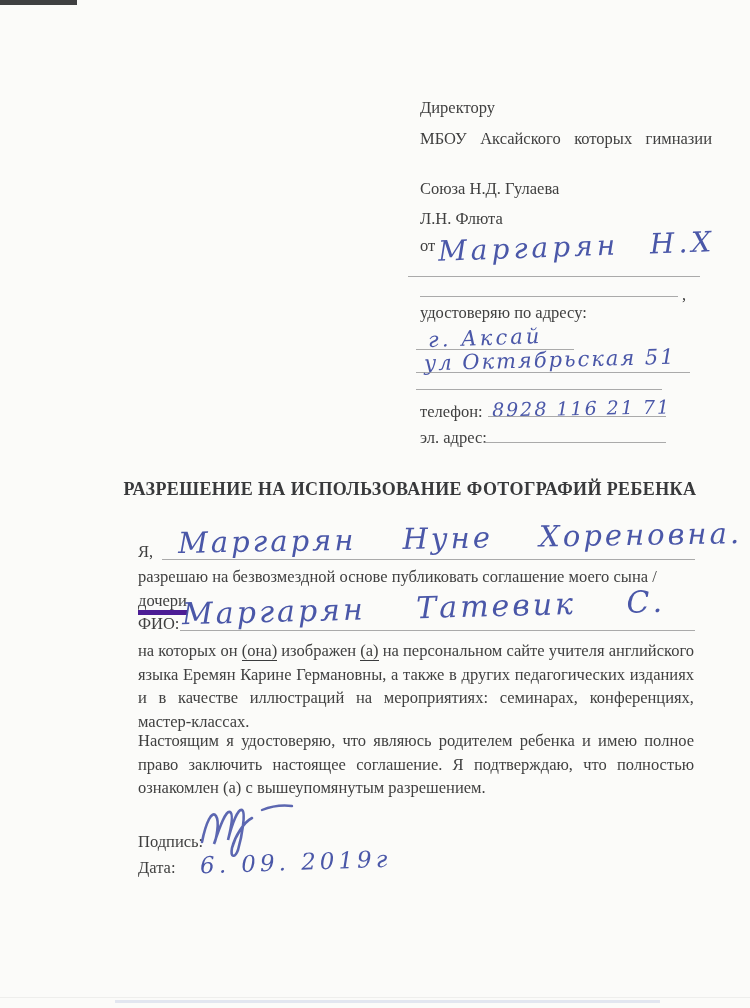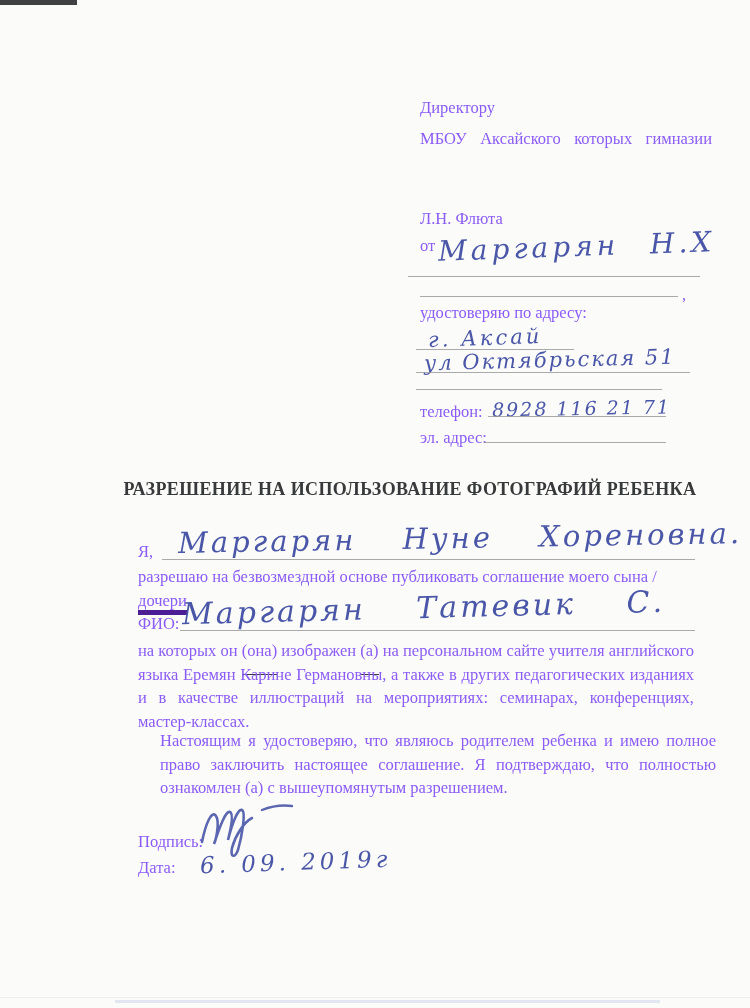--- a/index.html
+++ b/index.html
@@ -19,53 +19,54 @@
   }
   .scan-line-bottom-gray{
     position:absolute;left:0;top:997px;width:750px;height:1px;
     background:#eeeeec;
   }
   .scan-line-bottom-blue{
     position:absolute;left:115px;top:1000px;width:545px;height:3px;
     background:#e2e6f0;
   }
   
-  .printed{position:absolute;font-size:16.5px;line-height:24px;color:#8b5cf6;}
+  .printed{position:absolute;font-size:16.5px;line-height:24px;color:#404040;}
   .justify{text-align:justify;}
   .justify-line{text-align:justify;text-align-last:justify;}
   
   .rule{position:absolute;height:1px;background:#8f8f8f;opacity:.75;}
   
   .pen{
     position:absolute;
     font-family:"DejaVu Serif", serif;
     font-style:italic;
     color:#4a57a8;
     white-space:nowrap;
   }
   .title{
     position:absolute;left:120px;top:479px;width:580px;
     text-align:center;font-weight:bold;font-size:18px;
     letter-spacing:.4px;color:#38393b;
   }
-  .u{border-bottom:1px solid #3b3c3e;padding-bottom:14px;}
+  .u{border-bottom:1px solid #3b3c3e;padding-bottom:0;}
   .daughter{border-bottom:5px solid #4c1d95;}
   .sig-svg{position:absolute;left:192px;top:796px;}
 </style>
 </head>
 <body>
 
 <div id="page">
 
   <div class="scan-bar-top"></div>
   <div class="scan-line-bottom-gray"></div>
   <div class="scan-line-bottom-blue"></div>
 
   <div class="printed" style="left:420px;top:96px;">Директору</div>
   <div class="printed justify-line" style="left:420px;top:127px;width:292px;">МБОУ Аксайского которых гимназии</div>
+  <div class="printed" style="left:420px;top:177px;">Союза Н.Д. Гулаева</div>
   <div class="printed" style="left:420px;top:207px;">Л.Н. Флюта</div>
 
   <div class="printed" style="left:420px;top:234px;">от</div>
   <div class="pen" style="left:438px;top:230px;font-size:28px;letter-spacing:4px;word-spacing:18px;transform:rotate(-2deg);">Маргарян Н.Х</div>
   <div class="rule" style="left:408px;top:276px;width:292px;"></div>
   <div class="rule" style="left:420px;top:296px;width:258px;"></div>
   <div class="printed" style="left:682px;top:283px;">,</div>
 
   <div class="printed" style="left:420px;top:301px;">удостоверяю по адресу:</div>
   <div class="pen" style="left:428px;top:326px;font-size:21px;letter-spacing:3px;transform:rotate(-2deg);">г. Аксай</div>
@@ -89,21 +90,21 @@
 
   <div class="printed" style="left:138px;top:565px;width:556px;">разрешаю на безвозмездной основе публиковать соглашение моего сына /</div>
   <div class="printed" style="left:138px;top:589px;"><span class="daughter">дочери</span></div>
 
   <div class="printed" style="left:138px;top:612px;">ФИО:</div>
   <div class="pen" style="left:182px;top:590px;font-size:30px;letter-spacing:3px;word-spacing:38px;transform:rotate(-1.5deg);">Маргарян Татевик С.</div>
   <div class="rule" style="left:180px;top:630px;width:515px;"></div>
 
   <div class="printed justify" style="left:138px;top:639px;width:556px;line-height:23.5px;"><span>на которых он </span><span class="u">(она)</span><span> изображен </span><span class="u">(а)</span><span> на персональном сайте учителя английского языка Еремян Карине Германовны, а также в других педагогических изданиях и в качестве иллюстраций на мероприятиях: семинарах, конференциях, мастер-классах.</span></div>
 
-  <div class="printed justify" style="left:138px;top:729px;width:556px;line-height:23.5px;margin-left:22px;">Настоящим я удостоверяю, что являюсь родителем ребенка и имею полное право заключить настоящее соглашение. Я подтверждаю, что полностью ознакомлен (а) с вышеупомянутым разрешением.</div>
+  <div class="printed justify" style="left:138px;top:729px;width:556px;line-height:23.5px;">Настоящим я удостоверяю, что являюсь родителем ребенка и имею полное право заключить настоящее соглашение. Я подтверждаю, что полностью ознакомлен (а) с вышеупомянутым разрешением.</div>
 
   <div class="printed" style="left:138px;top:830px;">Подпись:</div>
   <svg class="sig-svg" width="130" height="66" viewBox="0 0 130 66">
     <path d="M10 46 C14 26, 20 14, 24 20 C28 26, 24 44, 22 48 C28 30, 34 14, 38 16 C42 18, 38 36, 36 44 C40 28, 46 12, 50 14 C54 16, 50 40, 46 54 C43 62, 38 62, 40 52 C43 40, 52 26, 60 22" fill="none" stroke="#4a57a8" stroke-width="2.6" stroke-linecap="round" opacity="0.9"></path>
     <path d="M70 14 C80 10, 92 9, 100 10" fill="none" stroke="#4a57a8" stroke-width="2.4" stroke-linecap="round" opacity="0.9"></path>
   </svg>
 
   <div class="printed" style="left:138px;top:856px;">Дата:</div>
   <div class="pen" style="left:200px;top:849px;font-size:23px;letter-spacing:4px;transform:rotate(-2deg);">6. 09. 2019г</div>
 

